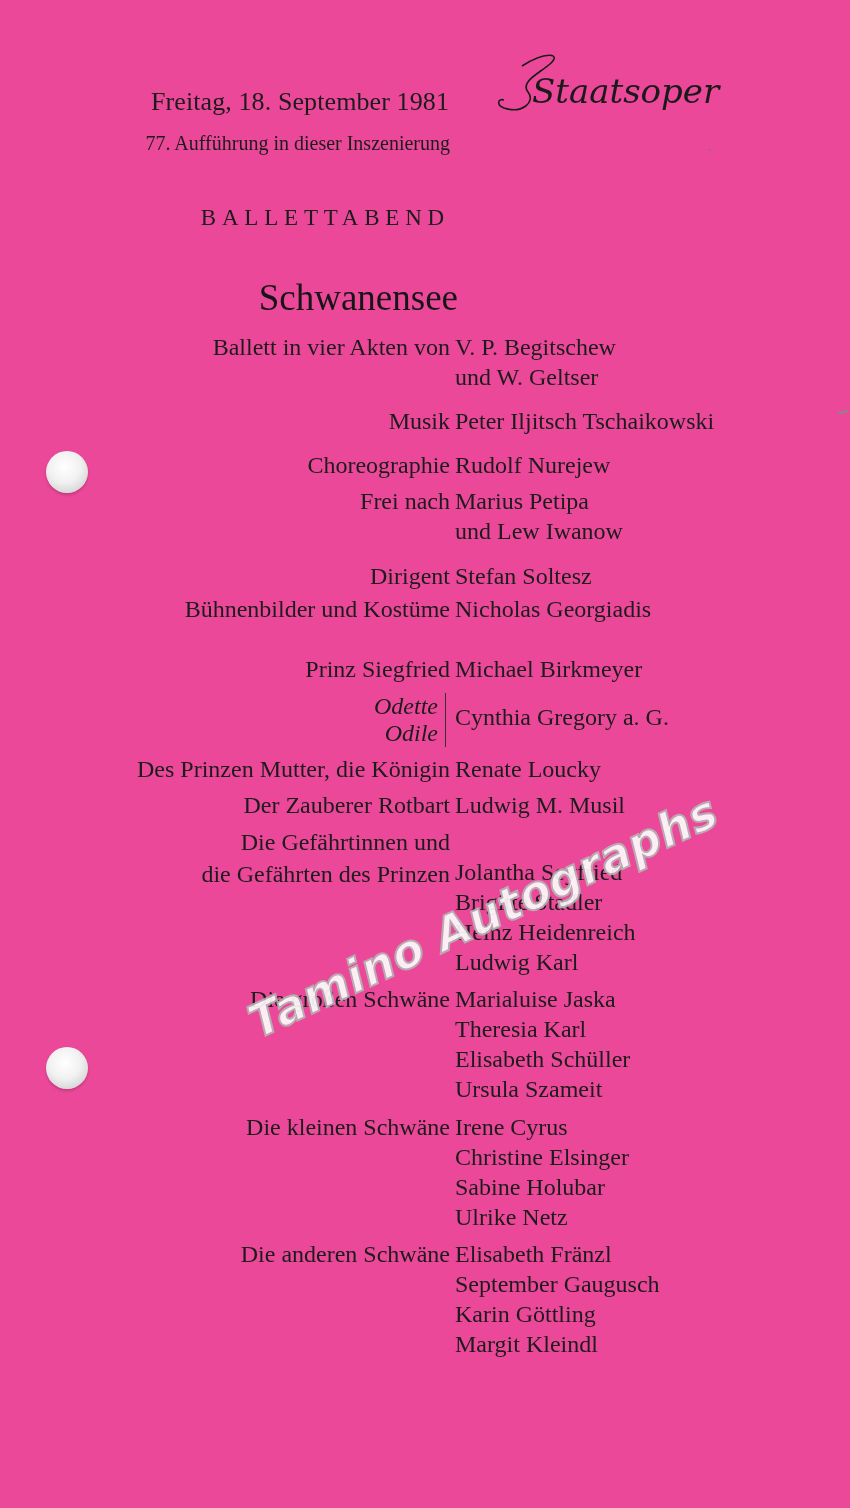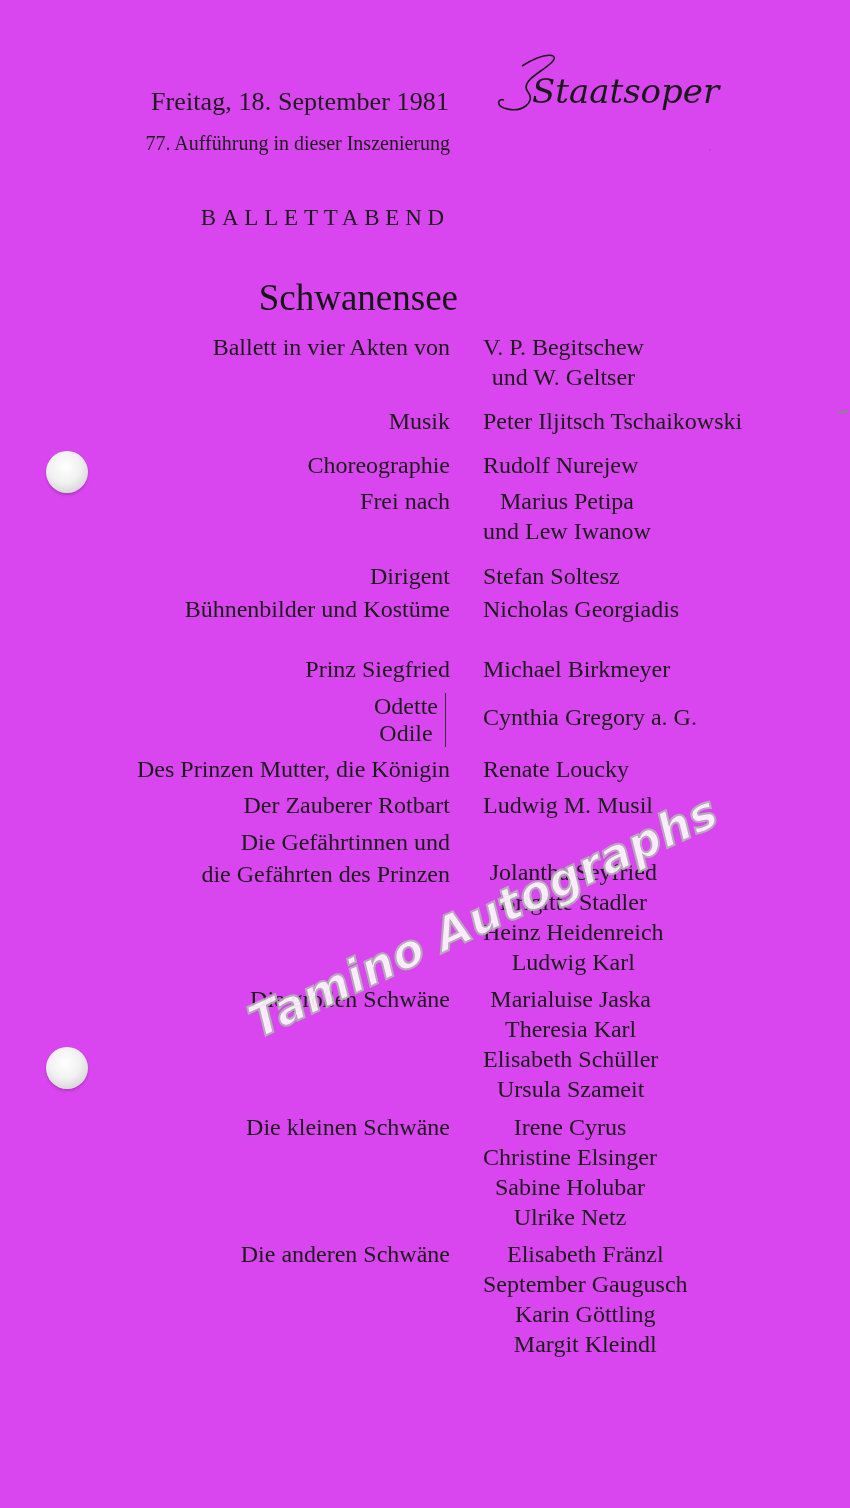--- a/index.html
+++ b/index.html
@@ -11,21 +11,21 @@
       width: 850px;
       height: 1508px;
       position: relative;
       overflow: hidden;
       font-family: "Liberation Serif", "DejaVu Serif", serif;
       color: #1c1c1c;
     }
     .page {
       position: absolute;
       inset: 0;
-      background: #d946ef;
+      background: #ec4899;
     }
 
     
     .date {
       position: absolute;
       right: 401px;
       top: 87px;
       font-size: 26px;
       letter-spacing: 0.1px;
       white-space: nowrap;
@@ -82,35 +82,35 @@
       line-height: 30px;
     }
     .label {
       position: absolute;
       right: 400px;
       text-align: right;
       white-space: nowrap;
     }
     .value {
       position: absolute;
-      left: 483px;
-      white-space: nowrap;
-      text-align: center;
+      left: 455px;
+      white-space: nowrap;
     }
     .value div, .label div { height: 30px; }
 
     .bracket-label {
       position: absolute;
       right: 404px;
-      text-align: center;
+      text-align: right;
       white-space: nowrap;
       line-height: 27px;
       border-right: 1.5px solid #333;
       padding-right: 7px;
       top: 0;
+      font-style: italic;
     }
 
     
     .hole {
       position: absolute;
       width: 42px;
       height: 42px;
       border-radius: 50%;
       background: radial-gradient(circle at 45% 38%, #ffffff 0%, #f1f1f1 45%, #d4d4d4 80%, #bdbdbd 100%);
       box-shadow: 0 2px 3px rgba(0,0,0,0.18);

